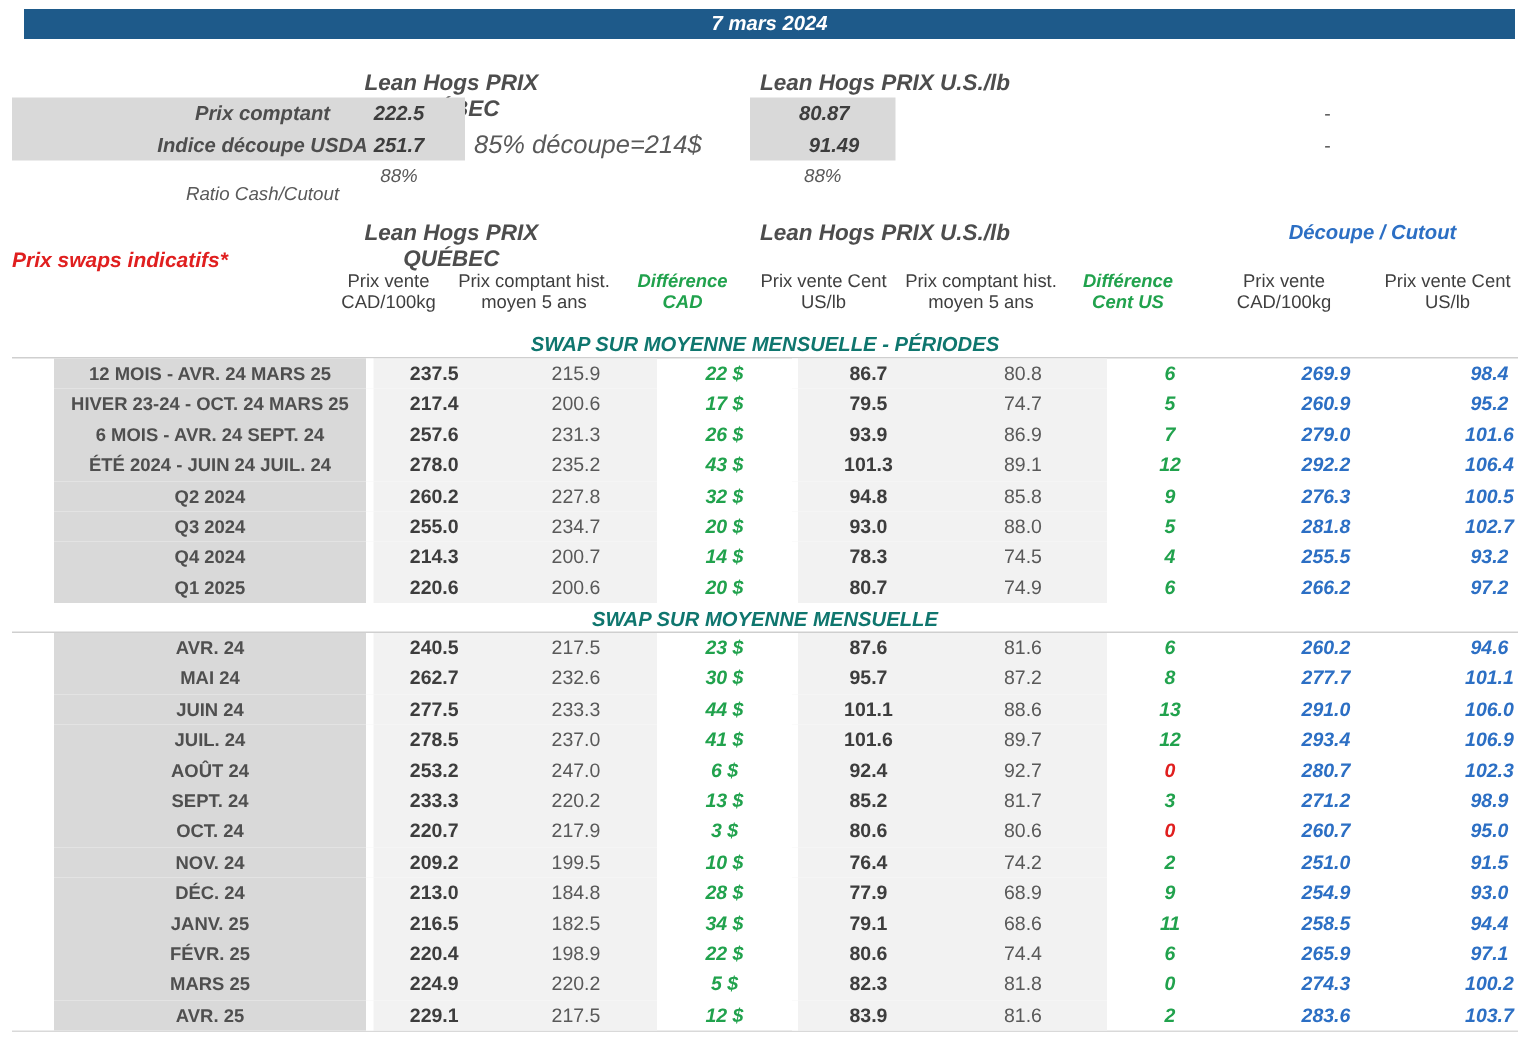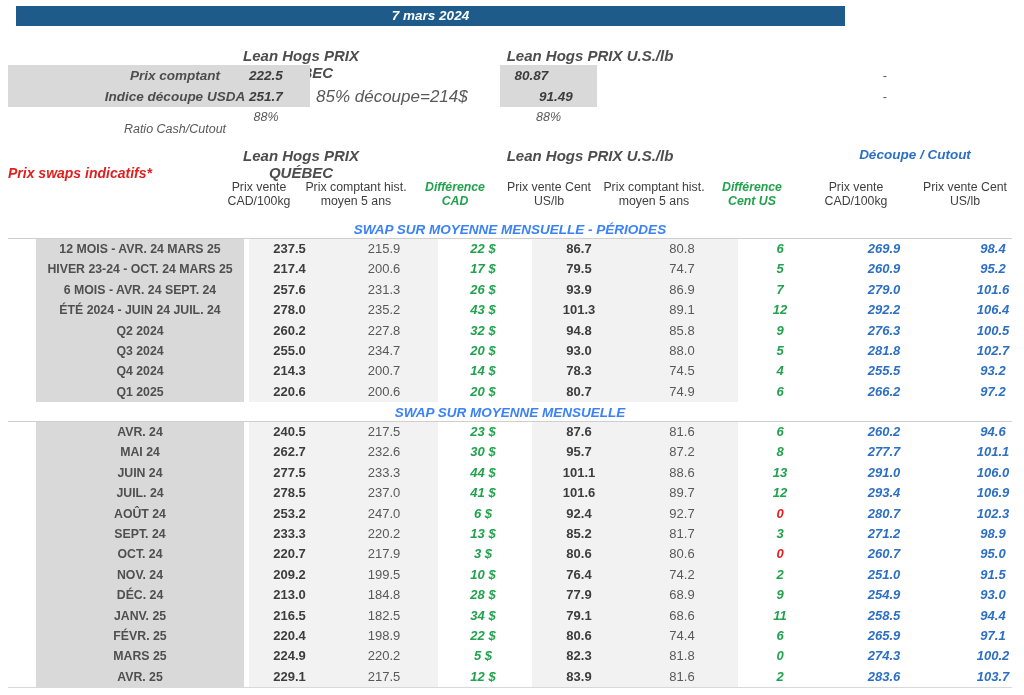--- a/index.html
+++ b/index.html
@@ -1,21 +1,21 @@
 <!DOCTYPE html>
 <html><head>
 <meta charset="utf-8">
 <style>
   html,body{margin:0;padding:0;background:#fff;}
   #root{position:relative;width:1024px;height:695px;background:#ffffff;overflow:hidden;
         font-family:"Liberation Sans","DejaVu Sans",sans-serif;color:#404040;}
   .abs{position:absolute;}
 
   
-  .banner{position:absolute;left:16px;top:6px;width:829px;height:20px;background:#1E5A8A;
+  .banner{position:absolute;left:16px;top:6px;width:994px;height:20px;background:#1E5A8A;
           color:#ffffff;font-weight:bold;font-style:italic;font-size:13.5px;
           text-align:center;line-height:20px;}
 
   
   .spot-gray{position:absolute;background:#D9D9D9;}
   .spot-label{font-weight:bold;font-style:italic;color:#4d4d4d;font-size:13.5px;text-align:center;line-height:21px;}
   .spot-label.light{font-weight:normal;font-size:12.5px;color:#595959;margin-top:12px;}
   .spot-val{font-weight:bold;font-style:italic;color:#3d3d3d;font-size:13.5px;text-align:center;line-height:21px;}
   .spot-val.light{font-weight:normal;font-size:12.5px;color:#595959;}
   .spot-note{font-style:italic;color:#595959;font-size:17px;line-height:21px;}
@@ -28,21 +28,21 @@
 
   
   .grid9{display:grid;grid-template-columns:208px 86px 108px 90px 98px 112px 84px 124px 94px;}
 
   #col-headers{position:absolute;left:8px;top:167px;width:1004px;height:54px;
                align-items:center;text-align:center;font-size:12.3px;line-height:1.15;color:#3f3f3f;}
   .hcell{padding:0 3px;}
   .hgreen{color:#21A24D;font-style:italic;font-weight:bold;}
 
   .section-header{position:absolute;left:8px;width:1004px;text-align:center;
-                  color:#3b82f6;font-weight:bold;font-style:italic;font-size:13.5px;height:17px;line-height:17px;}
+                  color:#0f766e;font-weight:bold;font-style:italic;font-size:13.5px;height:17px;line-height:17px;}
   #sec1{top:221px;}
   #sec2{top:404px;}
 
   .table{position:absolute;left:8px;width:1004px;border-top:1px solid #cfcfcf;}
   #table-periods{top:238px;}
   #table-monthly{top:421px;border-bottom:1px solid #d9d9d9;}
 
   .trow{height:20.4px;line-height:20.4px;font-size:13px;text-align:center;padding-left:28px;}
   .c0{background:#D9D9D9;font-weight:bold;font-size:12.3px;color:#4f4f4f;white-space:nowrap;}
   .c1{background:#F2F2F2;border-left:5px solid #fff;font-weight:bold;color:#3d3d3d;}
@@ -62,21 +62,21 @@
   <div class="banner">7 mars 2024</div>
 
   <div class="abs group-header" style="left:216px;top:47px;width:170px;">Lean Hogs PRIX QUÉBEC</div>
   <div class="abs group-header" style="left:500px;top:47px;width:180px;">Lean Hogs PRIX U.S./lb</div>
 
   <div class="spot-gray" style="left:8px;top:65px;width:302px;height:42px;"></div>
   <div class="spot-gray" style="left:500px;top:65px;width:97px;height:42px;"></div>
 
   <div class="abs spot-label" style="left:8px;top:65px;width:334px;">Prix comptant</div>
   <div class="abs spot-val" style="left:222px;top:65px;width:88px;">222.5</div>
-  <div class="abs spot-val" style="left:482px;top:65px;width:99px;">80.87</div>
+  <div class="abs spot-val" style="left:500px;top:65px;width:99px;">80.87</div>
   <div class="abs spot-dash" style="left:850px;top:65px;width:70px;">-</div>
 
   <div class="abs spot-label" style="left:8px;top:86px;width:334px;">Indice découpe USDA</div>
   <div class="abs spot-val" style="left:222px;top:86px;width:88px;">251.7</div>
   <div class="abs spot-note" style="left:316px;top:86px;width:170px;">85% découpe=214$</div>
   <div class="abs spot-val" style="left:500px;top:86px;width:112px;">91.49</div>
   <div class="abs spot-dash" style="left:850px;top:86px;width:70px;">-</div>
 
   <div class="abs spot-label light" style="left:8px;top:107px;width:334px;">Ratio Cash/Cutout</div>
   <div class="abs spot-val light" style="left:222px;top:107px;width:88px;">88%</div>

